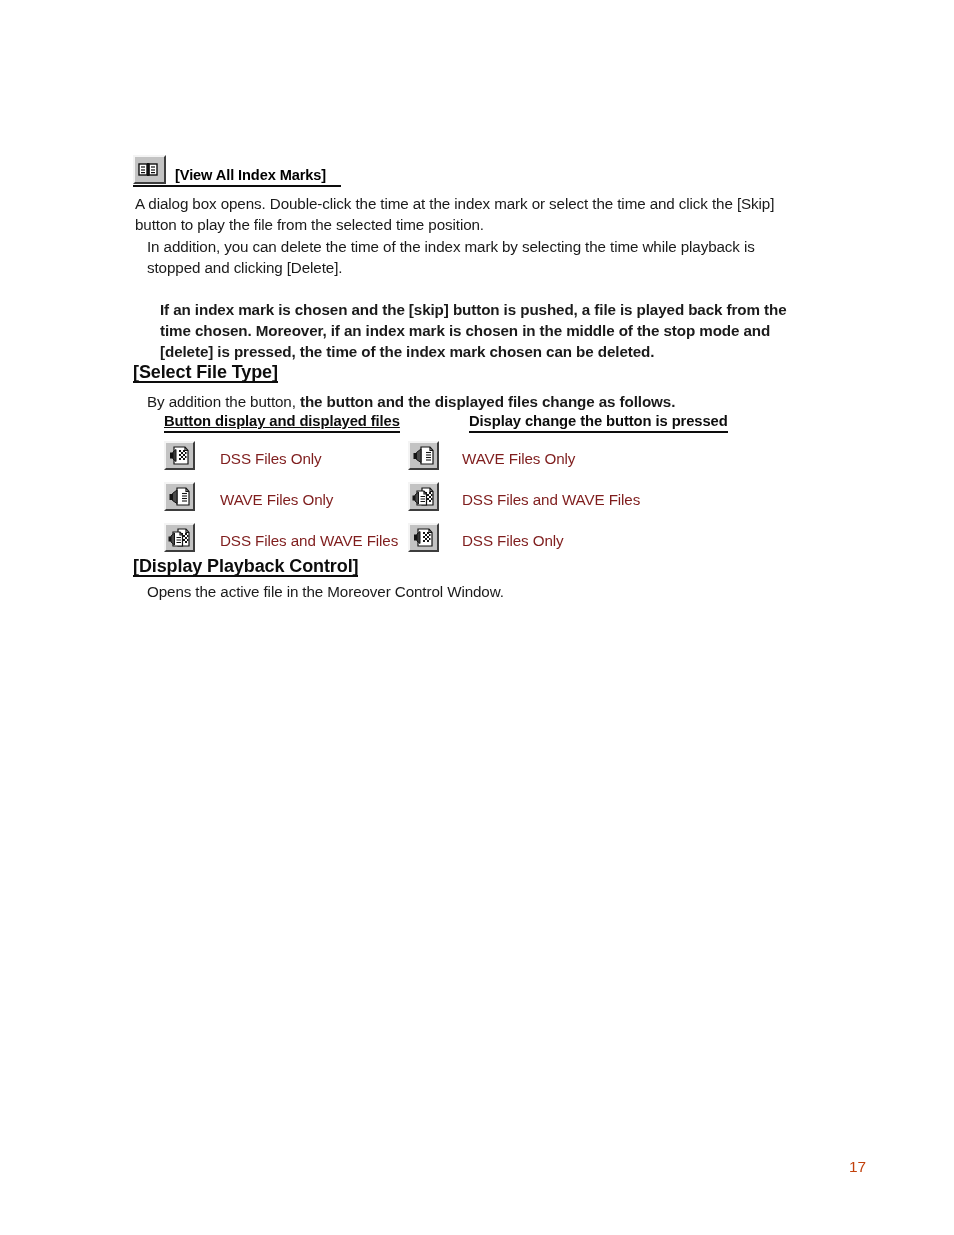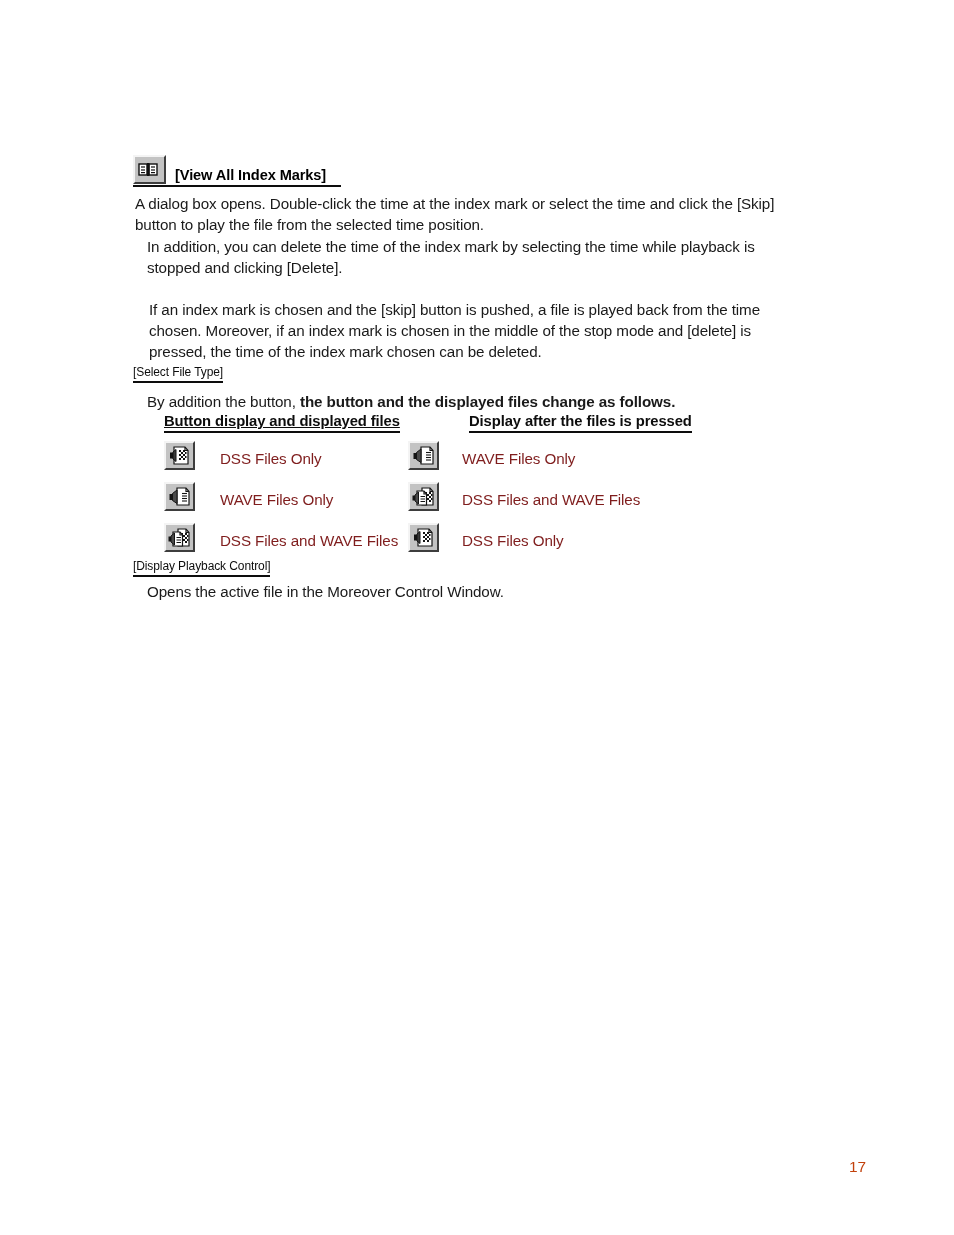--- a/index.html
+++ b/index.html
@@ -26,22 +26,22 @@
     position: absolute;
     font-size: 15.2px;
     line-height: 21px;
     color: #1a1a1a;
     letter-spacing: -0.1px;
   }
   .para b { font-weight: bold; }
 
   .sect-head {
     position: absolute;
-    font-size: 12px;
-    font-weight: normal;
+    font-size: 18px;
+    font-weight: bold;
     letter-spacing: -0.1px;
     color: #0d0d0d;
     border-bottom: 2px solid #0d0d0d;
     padding-bottom: 1px;
     line-height: 16px;
   }
 
   .col-head {
     position: absolute;
     font-size: 14.8px;
@@ -148,31 +148,31 @@
       </svg>
     </div>
     <div class="title">[View All Index Marks]</div>
     <div class="rule"></div>
   </div>
 
   <div class="para" style="left:135px; top:193px; width:672px;">A dialog box opens.  Double-click the time at the index mark or select the time and click the [Skip] button to play the file from the selected time position.</div>
 
   <div class="para" style="left:147px; top:236px; width:640px;">In addition, you can delete the time of the index mark by selecting the time while playback is stopped and clicking [Delete].</div>
 
-  <div class="para" style="left:149px; top:299px; width:652px;">If an index mark is chosen and the [skip] button is pushed, a file is played back from the time chosen. Moreover, if an index mark is chosen in the middle of the stop mode and [delete] is pressed, the time of the index mark chosen can be deleted.</div>
+  <div class="para" style="left:160px; top:299px; width:652px;font-weight:bold;">If an index mark is chosen and the [skip] button is pushed, a file is played back from the time chosen. Moreover, if an index mark is chosen in the middle of the stop mode and [delete] is pressed, the time of the index mark chosen can be deleted.</div>
 
   <div class="sect-head" style="left:133px; top:364px;">[Select File Type]</div>
 
   <div class="para" style="left:147px; top:391px; width:700px; white-space:nowrap;">
     <span>By addition the button, </span><b>the button and the displayed files change as follows.</b>
   </div>
 
   <div class="col-head" style="left:164px; top:413px;text-decoration:underline;">Button display and displayed files</div>
 
-  <div class="col-head" style="left:469px; top:413px;">Display after the files is pressed</div>
+  <div class="col-head" style="left:469px; top:413px;">Display change the button is pressed</div>
 
   <div class="frow" style="left:164px; top:441px;">
     <div class="tbtn ficon">
       <svg width="27" height="25" viewBox="0 0 27 25" aria-hidden="true">
         <rect x="0" y="0" width="27" height="25" fill="#c3c3c3"></rect>
 
         <path d="M8 4 L19 4 L22 7.5 L22 21 L8 21 Z" fill="#ffffff" stroke="#141414" stroke-width="1.2"></path>
         <path d="M19 4 L19 7.5 L22 7.5" fill="none" stroke="#141414" stroke-width="1.2"></path>
 
         <g fill="#141414">

